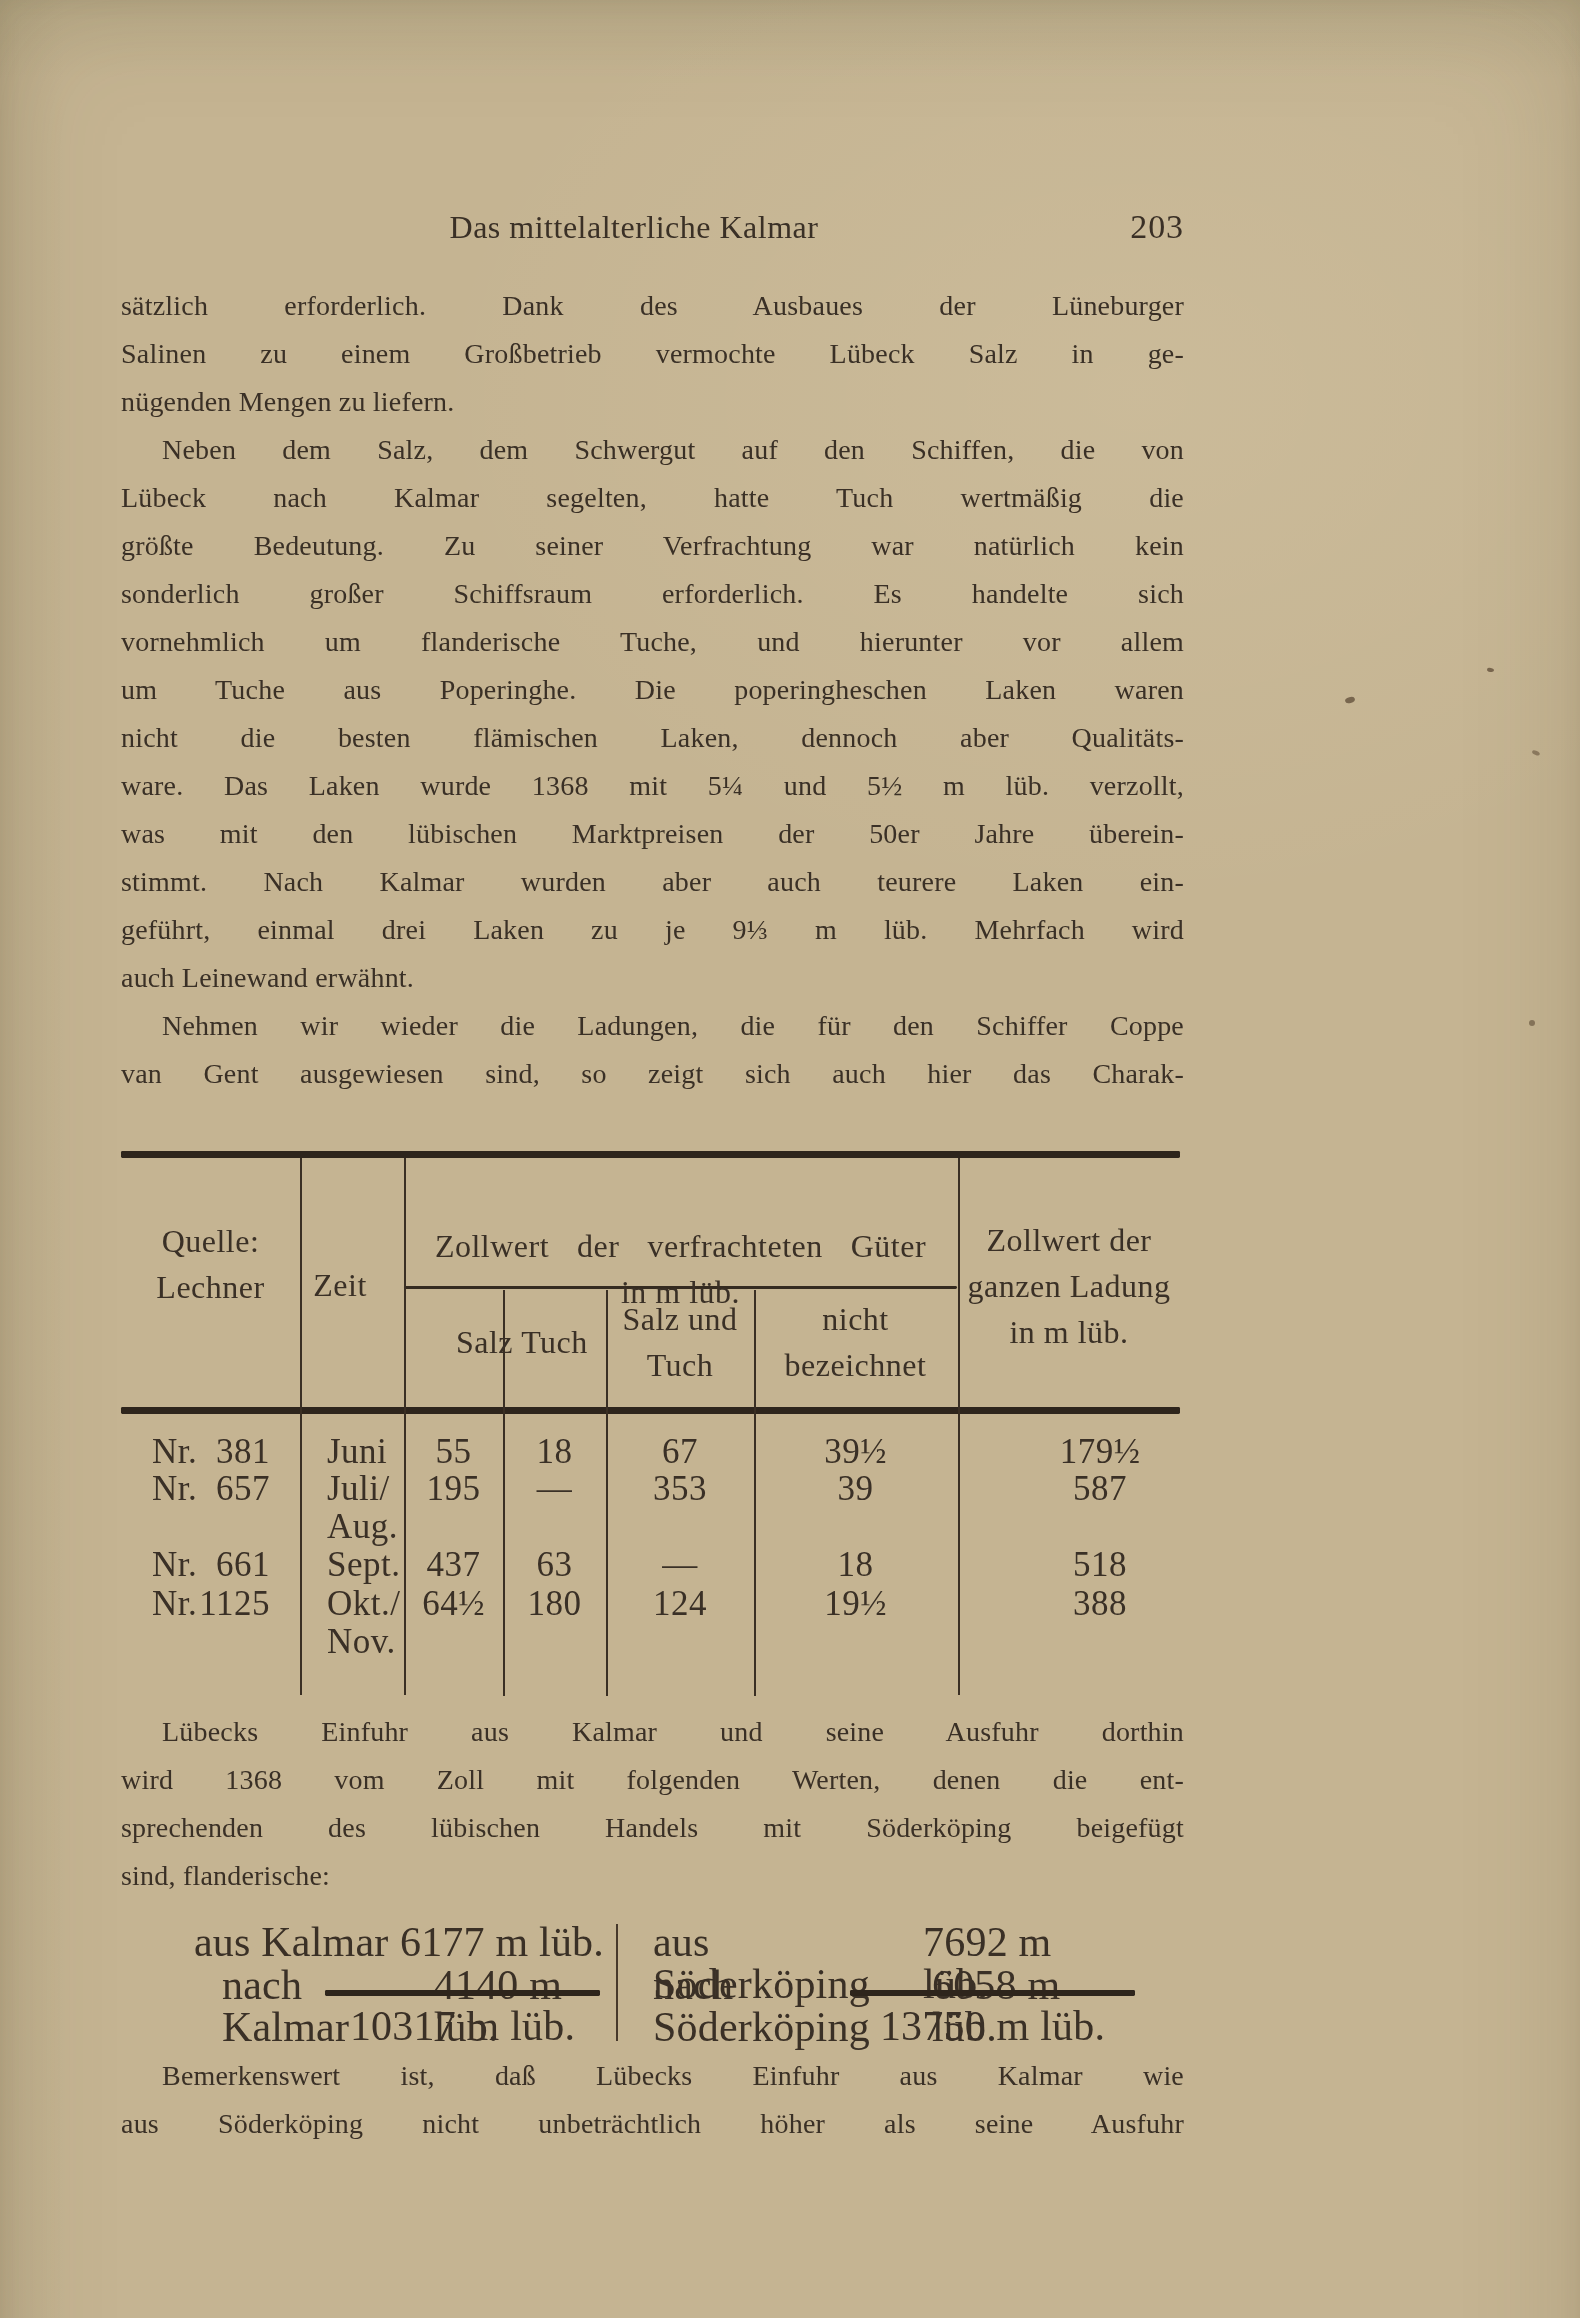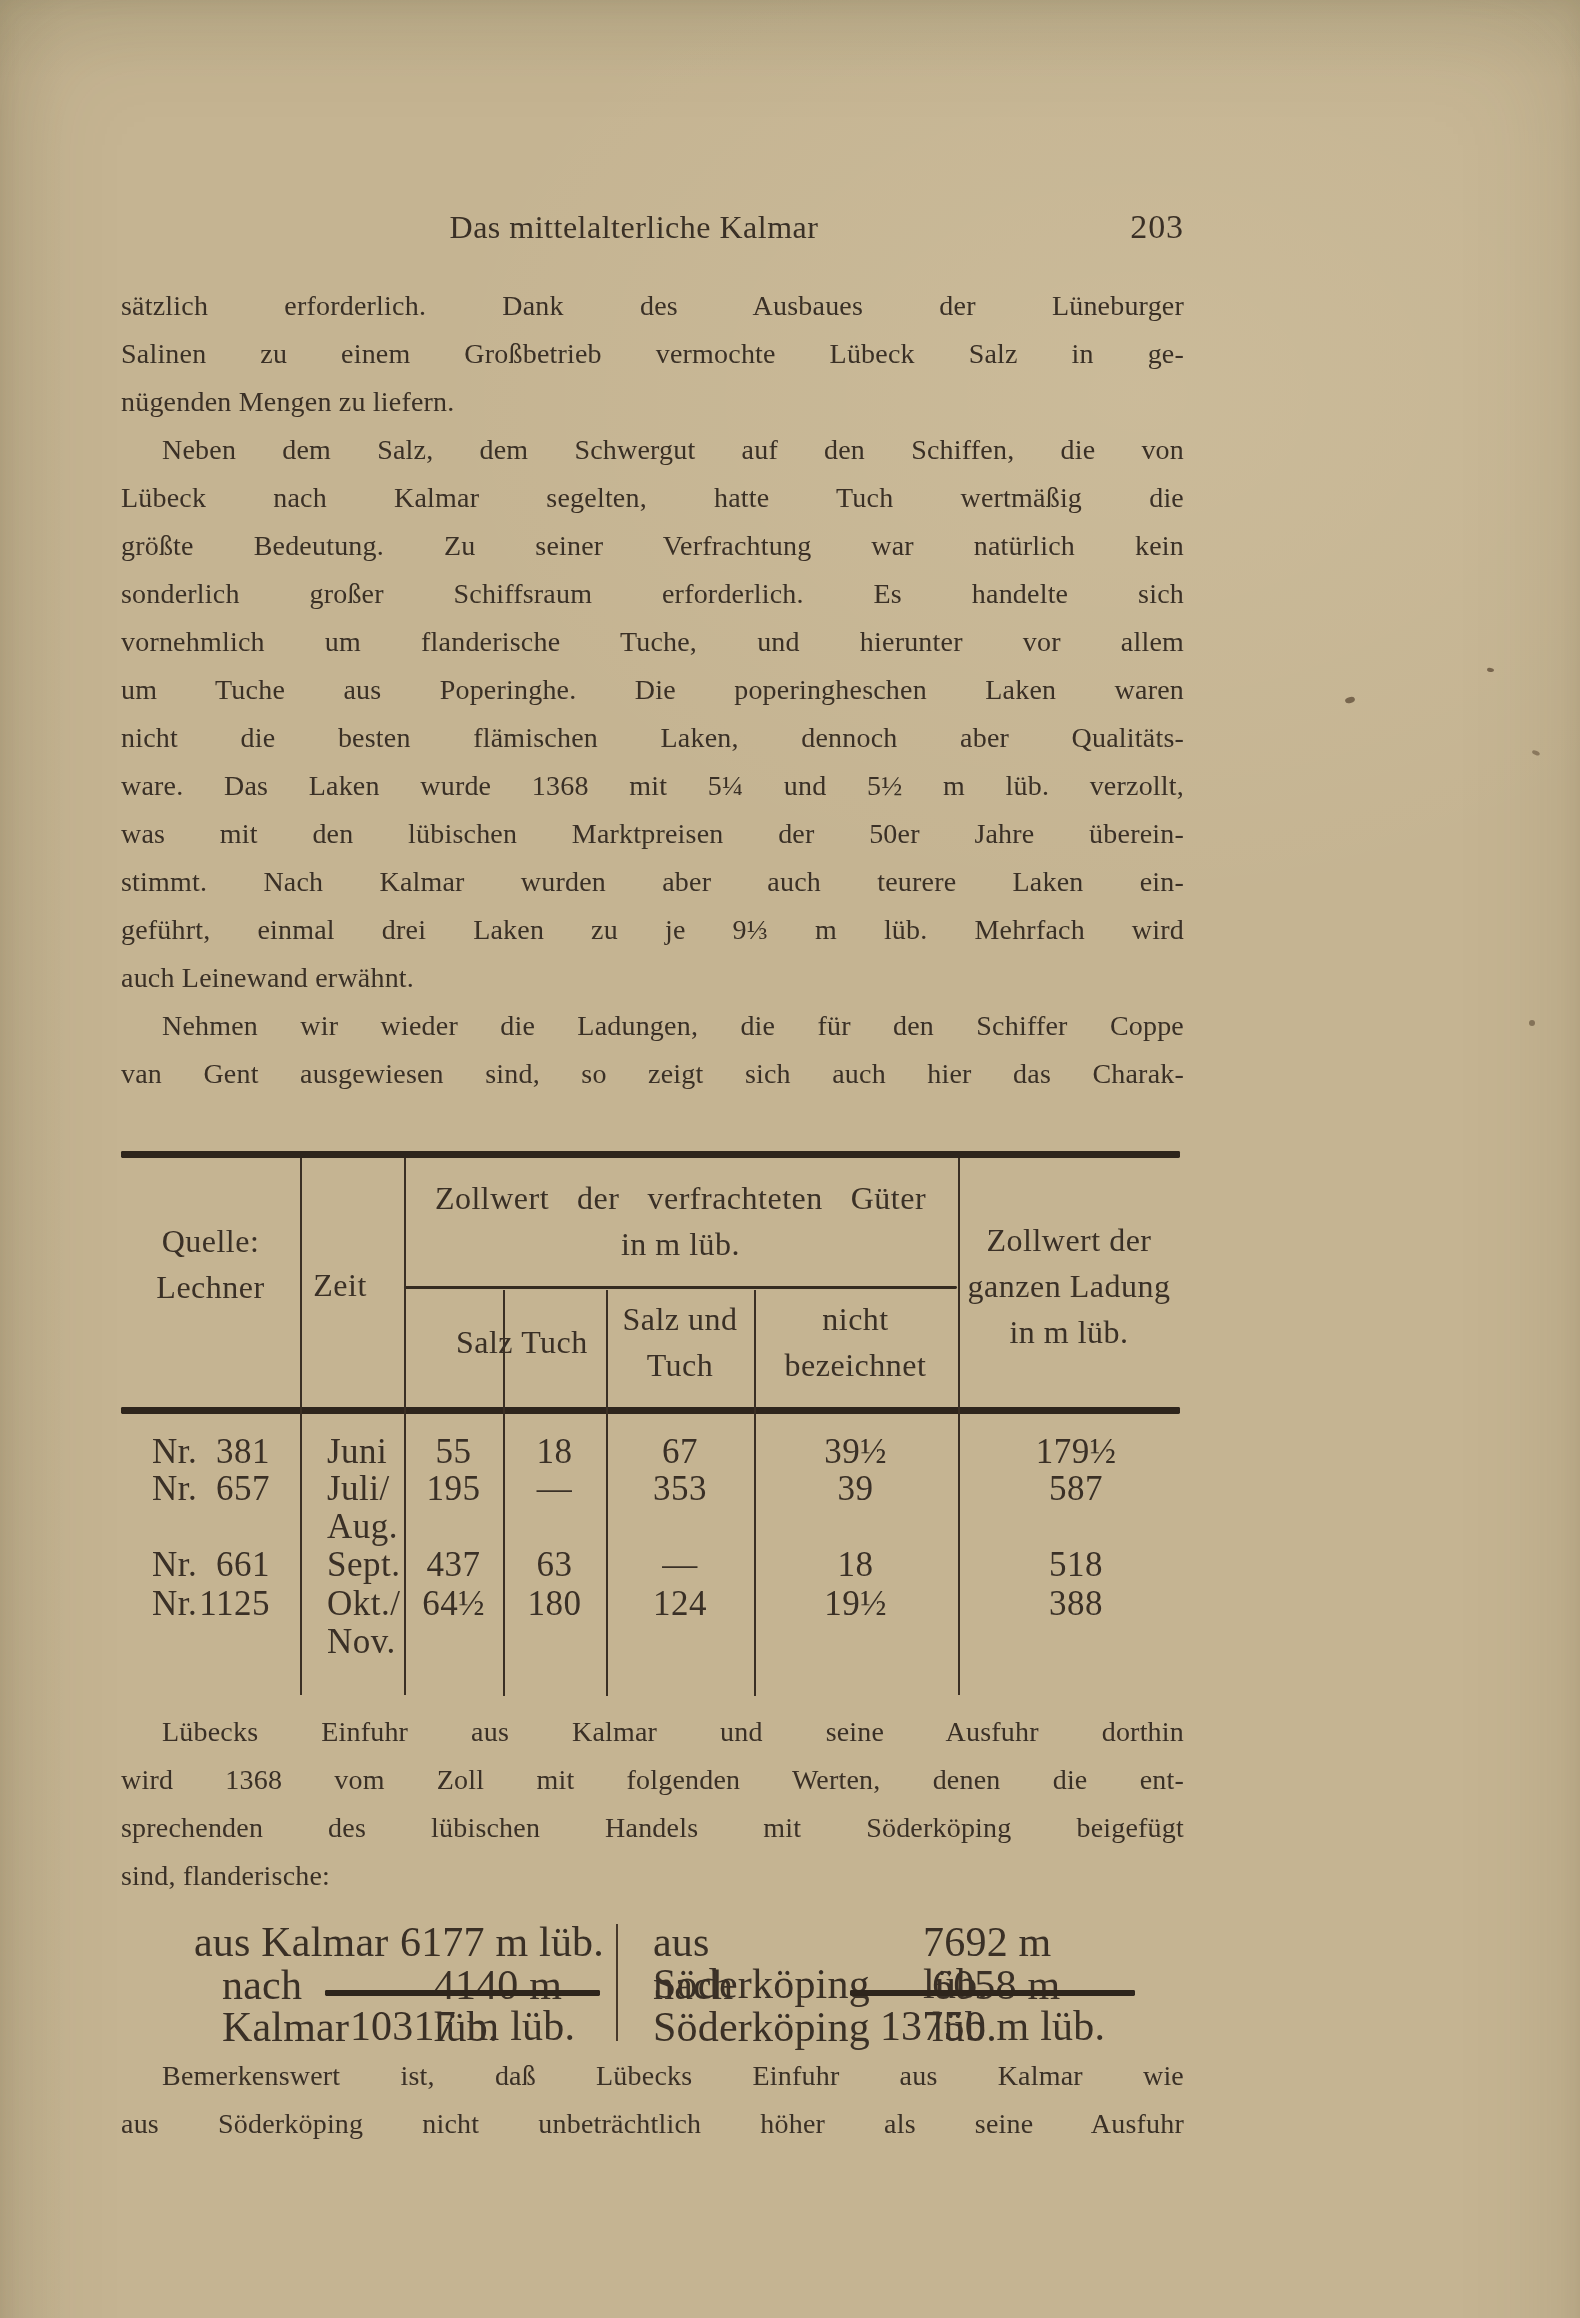--- a/index.html
+++ b/index.html
@@ -51,35 +51,35 @@
   .v1 { left:179px;  top:7.4px;  height:537px; }
   .v2 { left:283px;  top:7.4px;  height:537px; }
   .v3 { left:382px;  top:139px; height:406px; }
   .v4 { left:485px; top:139px; height:406px; }
   .v5 { left:633px; top:139px; height:406px; }
   .v6 { left:837px; top:7.4px;  height:537px; }
   .hcell { position:absolute; font-size:32px; line-height:46px; text-align:center; letter-spacing:0.5px; }
   .h-source { left:0; top:67px; width:179px; }
   .h-zeit   { left:179px; top:111px; width:80px; }
   .h-group  { left:283px; top:24px; width:553px; }
-  .h-group .gspace { word-spacing:19.5px; }
+  .h-group .gspace { word-spacing:19.5px;margin-top:48px; }
   .h-salz   { left:283px; top:168px; width:99px;padding-left:31px; }
   .h-tuch   { left:382px; top:168px; width:103px; }
   .h-st     { left:485px; top:145px; width:148px; }
   .h-nb     { left:633px; top:145px; width:203px; }
   .h-total  { left:837px; top:66px; width:222px; }
   .cell { position:absolute; font-size:35px; line-height:1; letter-spacing:0.5px; }
   .center { text-align:center; }
   .c1 { left:0; width:180px; display:flex; justify-content:space-between; padding:0 31px; box-sizing:border-box; }
   .c2 { left:180px; width:103px; padding-left:26px; box-sizing:border-box; }
   .c3 { left:283px; width:99px; }
   .c4 { left:382px; width:103px; }
   .c5 { left:485px; width:148px; }
   .c6 { left:633px; width:203px; }
-  .c7 { left:844px; width:222px; }
+  .c7 { left:868px; width:222px; }
   .r1 { top:283px; } .r2 { top:320px; } .r2b { top:358px; }
   .r3 { top:396px; } .r4 { top:435px; } .r4b { top:473px; }
   
   .fig { position:absolute; font-size:42px; line-height:1; letter-spacing:0.2px; }
   .fig-row { display:flex; justify-content:space-between; }
   .fl1 { left:194px; top:1921px; width:410px; }
   .fl2 { left:194px; top:1964px; width:410px;margin-left:28px; }
   .fr1 { left:653px; top:1921px; width:464px; }
   .fr2 { left:653px; top:1964px; width:464px; }
   .frule-l { left:325px;  top:1990px; width:275px; height:5.6px; }

